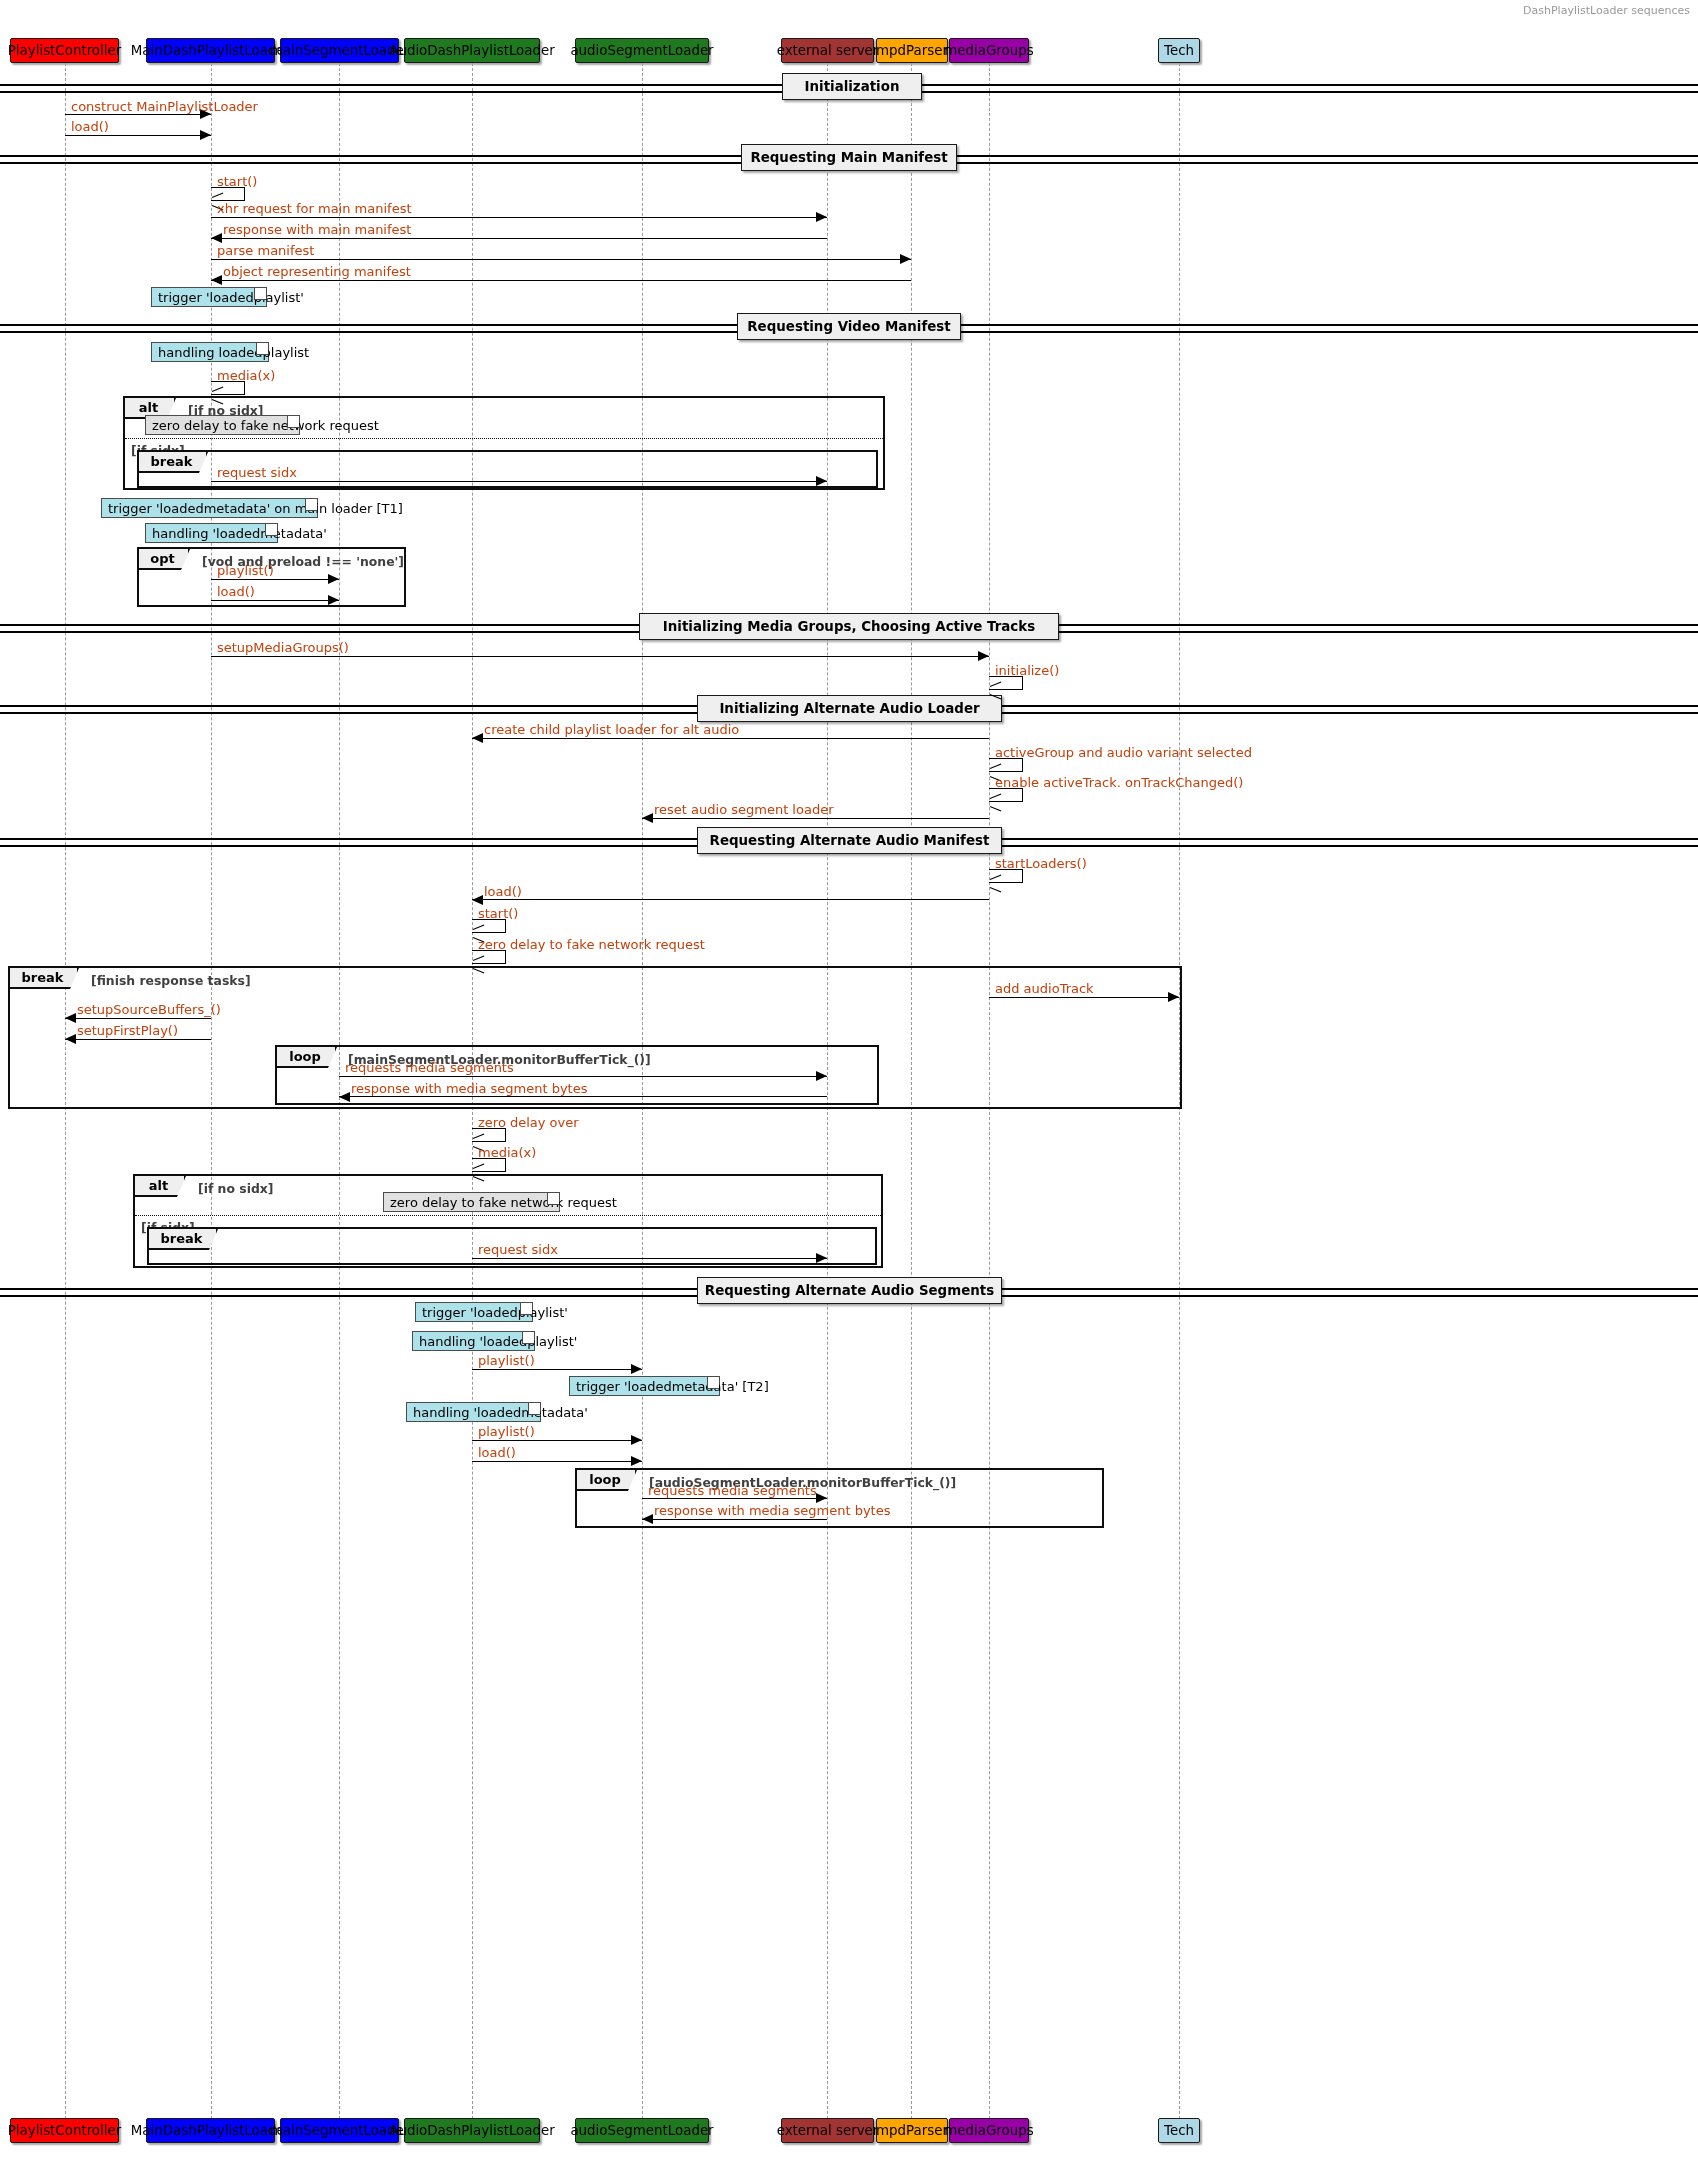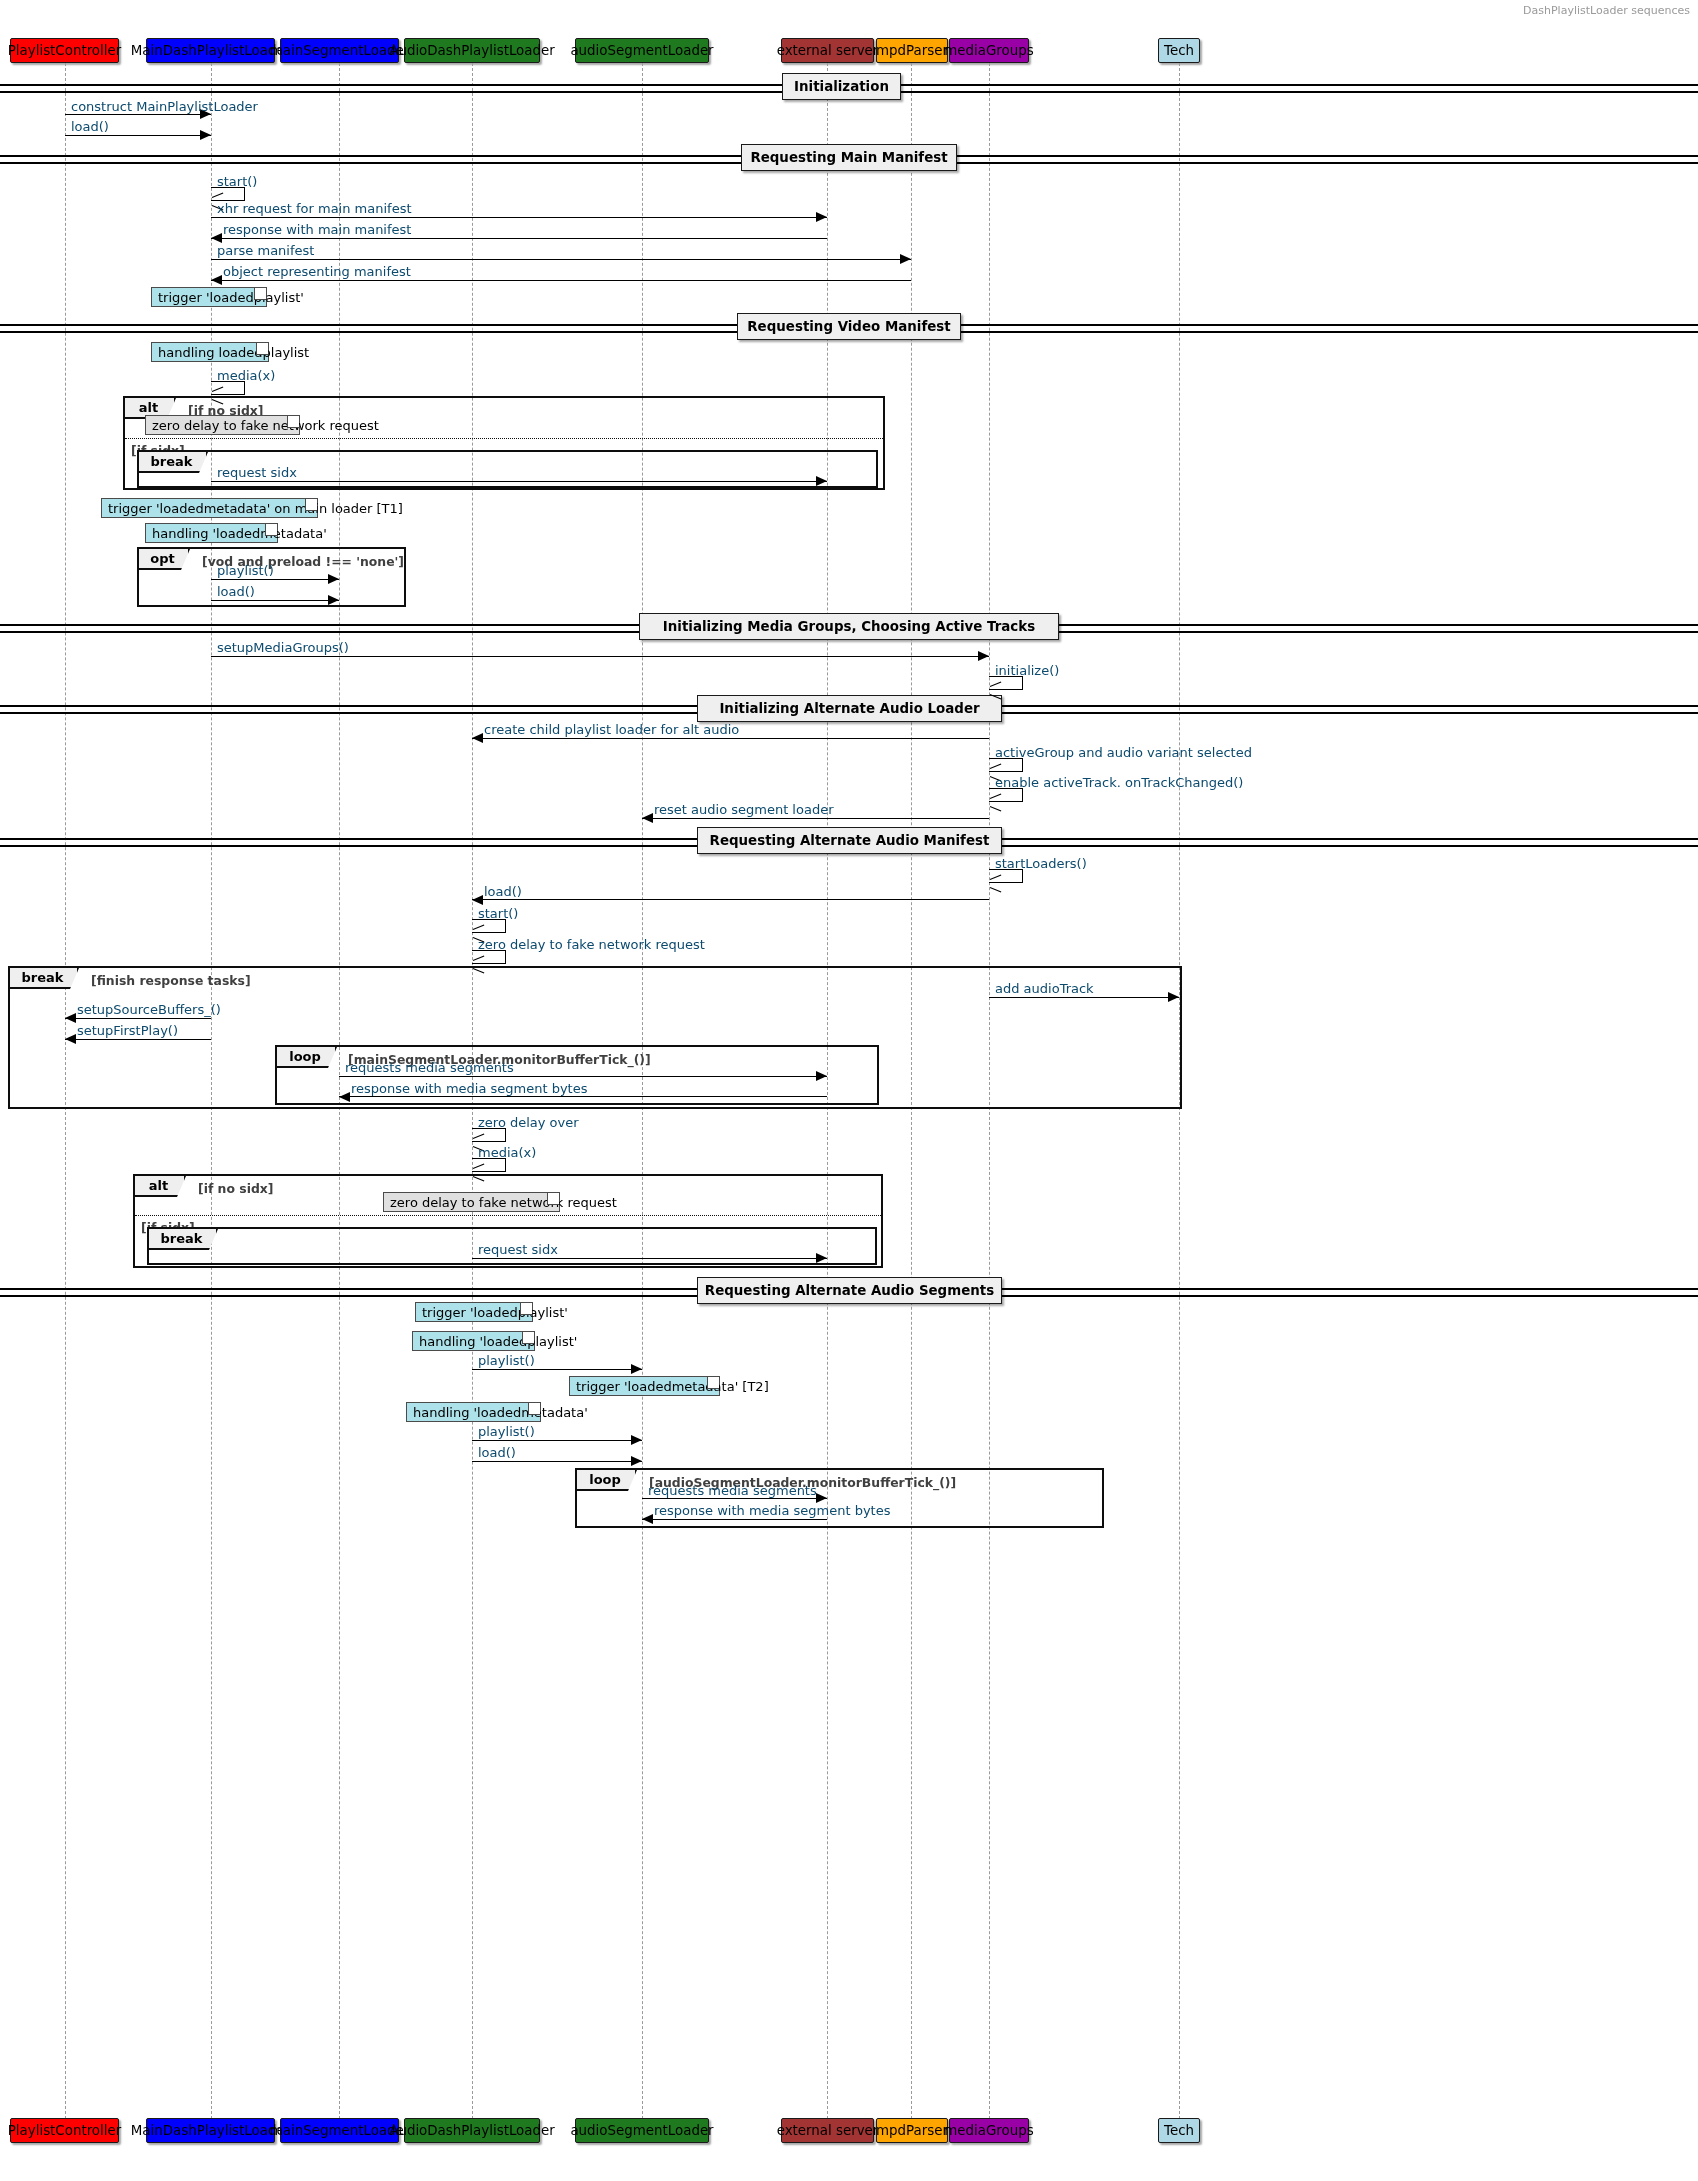--- a/index.html
+++ b/index.html
@@ -1,20 +1,20 @@
 <!DOCTYPE html>
 <html><head>
 <meta charset="utf-8">
 <style>
   html,body{margin:0;padding:0;background:#ffffff;}
   body{font-family:"DejaVu Sans","Liberation Sans",sans-serif;}
   #canvas{position:relative;width:1698px;height:2181px;background:#fff;overflow:hidden;}
 
   
-  .lbl{position:absolute;white-space:nowrap;font-size:13px;color:#0c4a6e;line-height:1;}
+  .lbl{position:absolute;white-space:nowrap;font-size:13px;color:#c2410c;line-height:1;}
   .title{position:absolute;white-space:nowrap;font-size:14px;font-weight:bold;color:#000;}
   .wmark{position:absolute;white-space:nowrap;font-size:11px;color:#9a9a9a;}
 
   
   .pbox{position:absolute;box-sizing:border-box;border:1px solid #1a1a1a;
         border-radius:2px;display:flex;align-items:center;justify-content:center;
         font-size:13.4px;color:#000;white-space:nowrap;
         box-shadow:2px 2px 2px rgba(0,0,0,.35);}
 
   
@@ -89,21 +89,21 @@
       <div class="life" style="left:339px;top:63px;height:2056px;"></div>
       <div class="life" style="left:472px;top:63px;height:2056px;"></div>
       <div class="life" style="left:642px;top:63px;height:2056px;"></div>
       <div class="life" style="left:827px;top:63px;height:2056px;"></div>
       <div class="life" style="left:911px;top:63px;height:2056px;"></div>
       <div class="life" style="left:989px;top:63px;height:2056px;"></div>
       <div class="life" style="left:1179px;top:63px;height:2056px;"></div>
     </div>
   <div id="dividers">
       <div class="divline" style="top:84px;"></div>
-      <div class="divbox" style="left:782px;top:73px;width:119px;height:27px;">Initialization</div>
+      <div class="divbox" style="left:782px;top:73px;width:140px;height:27px;">Initialization</div>
       <div class="divline" style="top:155px;"></div>
       <div class="divbox" style="left:741px;top:144px;width:216px;height:27px;">Requesting Main Manifest</div>
       <div class="divline" style="top:324px;"></div>
       <div class="divbox" style="left:737px;top:313px;width:224px;height:27px;">Requesting Video Manifest</div>
       <div class="divline" style="top:624px;"></div>
       <div class="divbox" style="left:639px;top:613px;width:420px;height:27px;">Initializing Media Groups, Choosing Active Tracks</div>
       <div class="divline" style="top:705px;"></div>
       <div class="divbox" style="left:697px;top:695px;width:305px;height:27px;">Initializing Alternate Audio Loader</div>
       <div class="divline" style="top:838px;"></div>
       <div class="divbox" style="left:697px;top:827px;width:305px;height:27px;">Requesting Alternate Audio Manifest</div>

